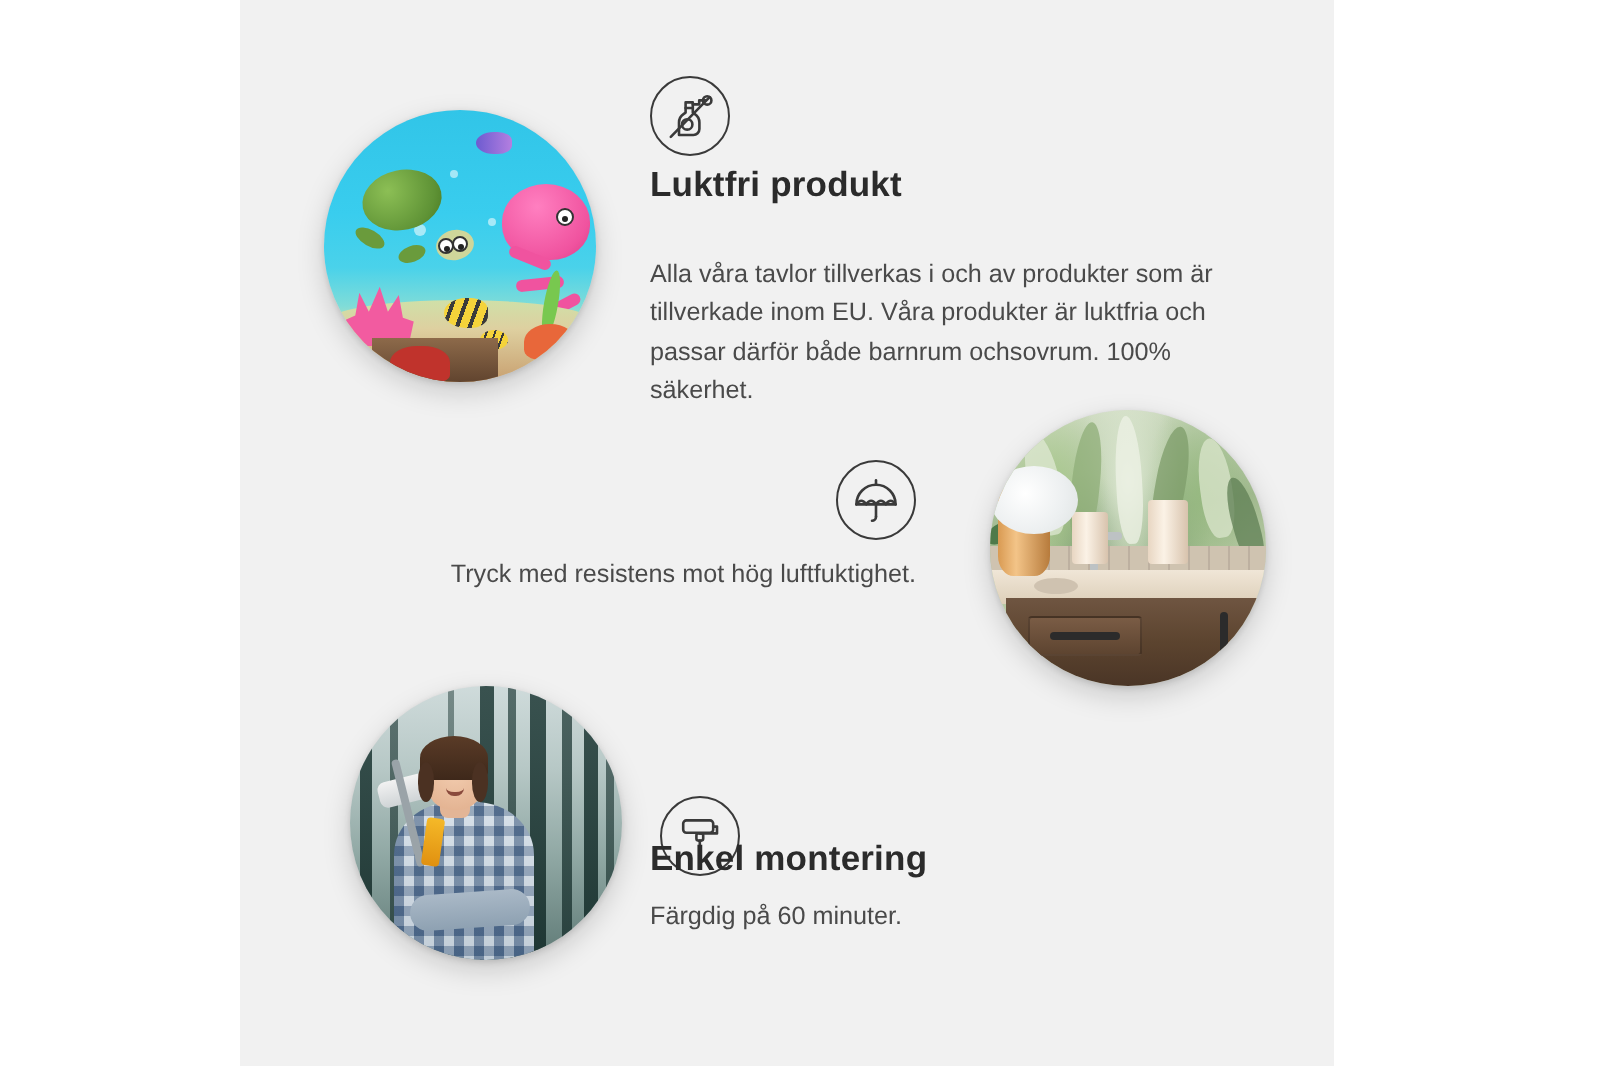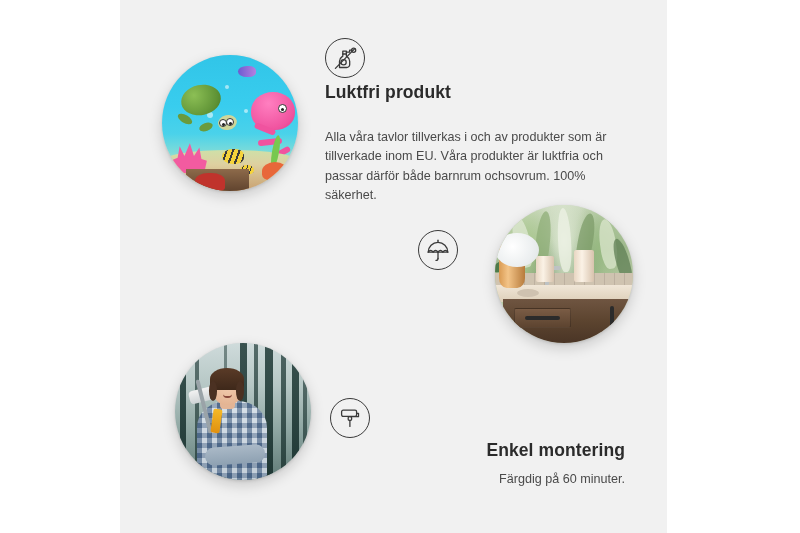--- a/index.html
+++ b/index.html
@@ -259,20 +259,21 @@
         <svg width="26" height="26" viewBox="0 0 26 26" fill="none" stroke="#3a3a3a" stroke-width="1.3" stroke-linecap="round" stroke-linejoin="round">
           <path d="M3.2 15.2a9.8 9.8 0 0 1 19.6 0z"></path>
           <path d="M3.2 15.2c1.6-2.4 3.3-2.4 4.9 0 1.6-2.4 3.3-2.4 4.9 0 1.6-2.4 3.3-2.4 4.9 0 1.6-2.4 3.3-2.4 4.9 0"></path>
           <line x1="13" y1="15.2" x2="13" y2="21.4"></line>
           <path d="M13 21.4a2 2 0 0 1-2 2"></path>
           <line x1="13" y1="5.4" x2="13" y2="3.2"></line>
         </svg>
       </div>
 
       <div class="txt-block" style="left:0px; top:270px; width:338px; text-align:right;">
+        <div class="f-desc" style="margin-top:8px; text-align:right;">Tryck med resistens mot hög luftfuktighet.</div>
       </div>
     </div>
 
     <div class="feature">
 
       <div class="photo p3" style="left:55px; top:343px; width:136px; height:137px;">
         <div class="inner">
           <div class="forest"></div>
           <div class="tree" style="left:4%;width:6px;"></div>
           <div class="tree" style="left:15%;width:4px;opacity:.7;"></div>
@@ -301,20 +302,20 @@
 
       <div class="icon-circle" style="left:210px; top:398px;">
         <svg width="26" height="26" viewBox="0 0 26 26" fill="none" stroke="#3a3a3a" stroke-width="1.3" stroke-linecap="round" stroke-linejoin="round">
           <rect x="4.6" y="5.2" width="15" height="6.2" rx="1.6"></rect>
           <path d="M19.6 8.3h1.9v3.4h-8.6"></path>
           <rect x="11.2" y="11.7" width="3.4" height="3.6" rx="1"></rect>
           <line x1="12.9" y1="15.3" x2="12.9" y2="21.4"></line>
         </svg>
       </div>
 
-      <div class="txt-block" style="left:205px; top:440px; width:300px;text-align:right;">
+      <div class="txt-block" style="left:205px; top:419px; width:300px;">
         <div class="f-title">Enkel montering</div>
         <div class="f-desc" style="margin-top:8px;">Färgdig på 60 minuter.</div>
       </div>
     </div>
 
   </div>
 </div>
 
 </body></html>

